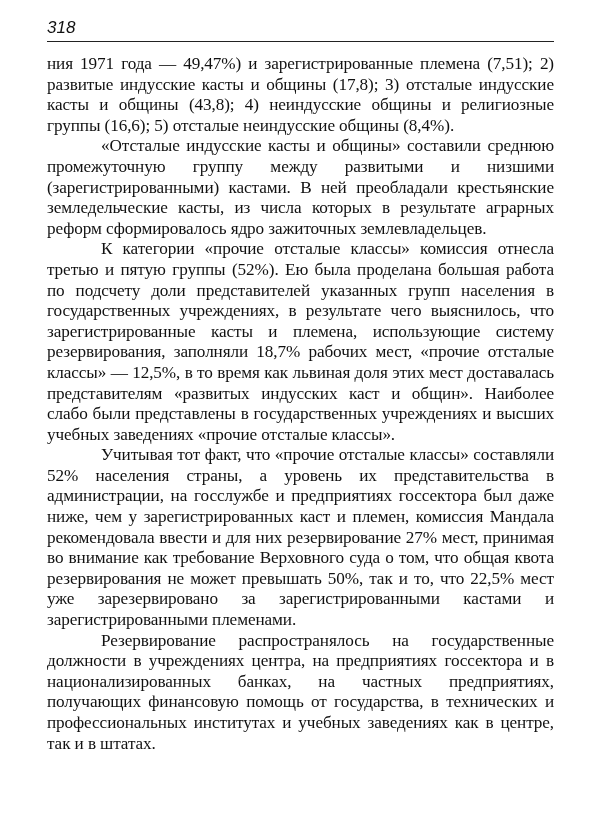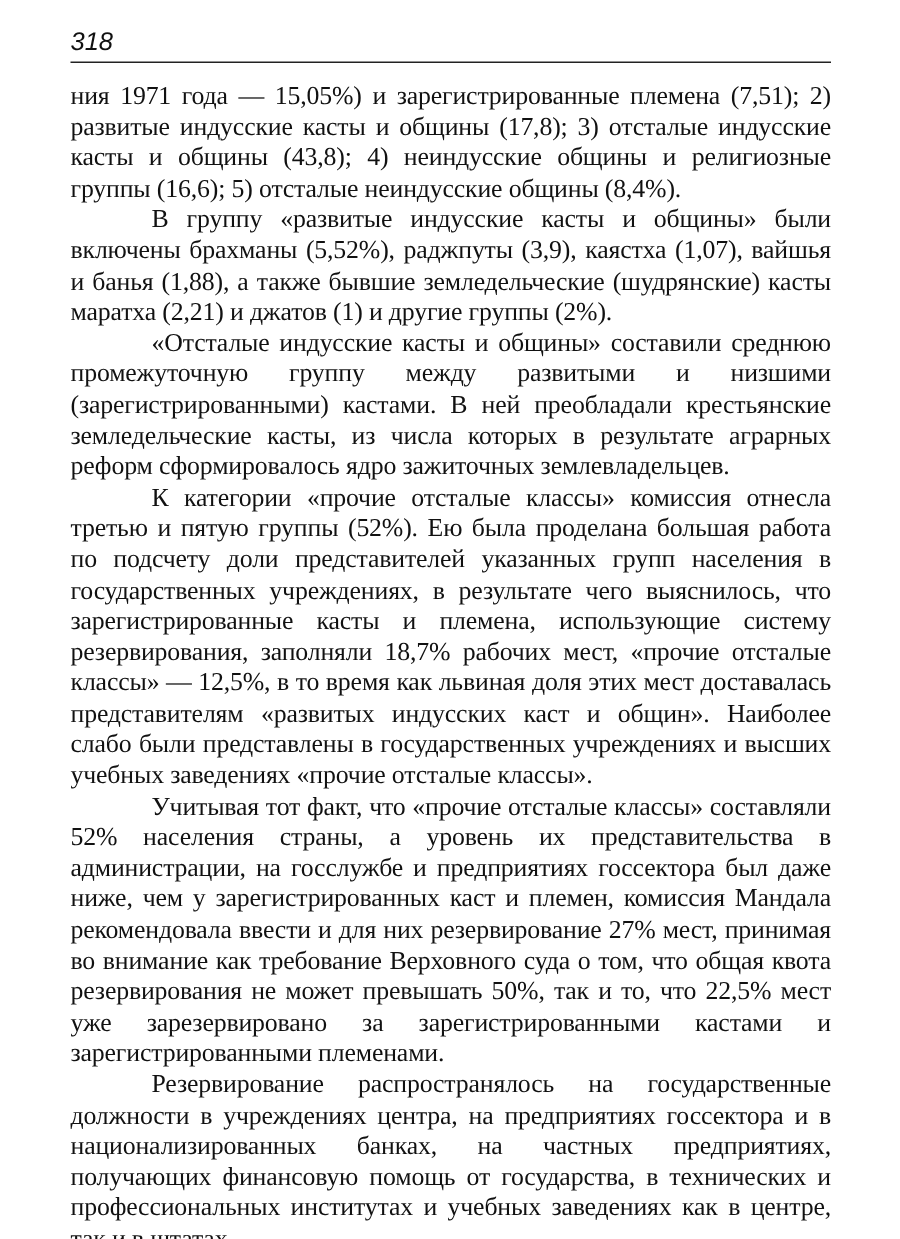--- a/index.html
+++ b/index.html
@@ -14,20 +14,19 @@
     .indent { text-indent:54px; }
   </style>
 </head>
 <body>
 
 <div class="page">
   <div class="header">
     <span>318</span>
   </div>
   <div class="body">
-    <p>ния 1971 года — 15,05%) и зарегистрированные племена (7,51); 2) развитые индусские касты и общины (17,8); 3) отсталые индусские касты и общины (43,8); 4) неиндусские общины и религиозные группы (16,6); 5) отсталые неиндусские общины (8,4%).</p>
-    <p class="indent">В группу «развитые индусские касты и общины» были включены брахманы (5,52%), раджпуты (3,9), каястха (1,07), вайшья и банья (1,88), а также бывшие земледельческие (шудрянские) касты маратха (2,21) и джатов (1) и другие группы (2%).</p>
+    <p>ния 1971 года — 49,47%) и зарегистрированные племена (7,51); 2) развитые индусские касты и общины (17,8); 3) отсталые индусские касты и общины (43,8); 4) неиндусские общины и религиозные группы (16,6); 5) отсталые неиндусские общины (8,4%).</p>
     <p class="indent">«Отсталые индусские касты и общины» составили среднюю промежуточную группу между развитыми и низшими (зарегистрированными) кастами. В ней преобладали крестьянские земледельческие касты, из числа которых в результате аграрных реформ сформировалось ядро зажиточных землевладельцев.</p>
     <p class="indent">К категории «прочие отсталые классы» комиссия отнесла третью и пятую группы (52%). Ею была проделана большая работа по подсчету доли представителей указанных групп населения в государственных учреждениях, в результате чего выяснилось, что зарегистрированные касты и племена, использующие систему резервирования, заполняли 18,7% рабочих мест, «прочие отсталые классы» — 12,5%, в то время как львиная доля этих мест доставалась представителям «развитых индусских каст и общин». Наиболее слабо были представлены в государственных учреждениях и высших учебных заведениях «прочие отсталые классы».</p>
     <p class="indent">Учитывая тот факт, что «прочие отсталые классы» составляли 52% населения страны, а уровень их представительства в администрации, на госслужбе и предприятиях госсектора был даже ниже, чем у зарегистрированных каст и племен, комиссия Мандала рекомендовала ввести и для них резервирование 27% мест, принимая во внимание как требование Верховного суда о том, что общая квота резервирования не может превышать 50%, так и то, что 22,5% мест уже зарезервировано за зарегистрированными кастами и зарегистрированными племенами.</p>
     <p class="indent">Резервирование распространялось на государственные должности в учреждениях центра, на предприятиях госсектора и в национализированных банках, на частных предприятиях, получающих финансовую помощь от государства, в технических и профессиональных институтах и учебных заведениях как в центре, так и в штатах.</p>
   </div>
 </div>
 
 </body></html>

